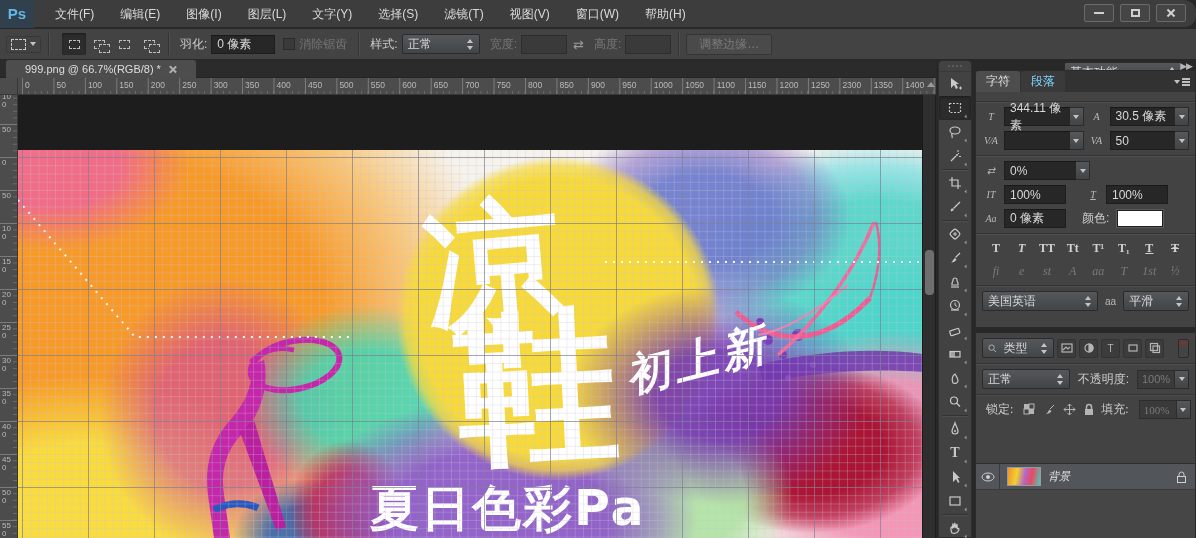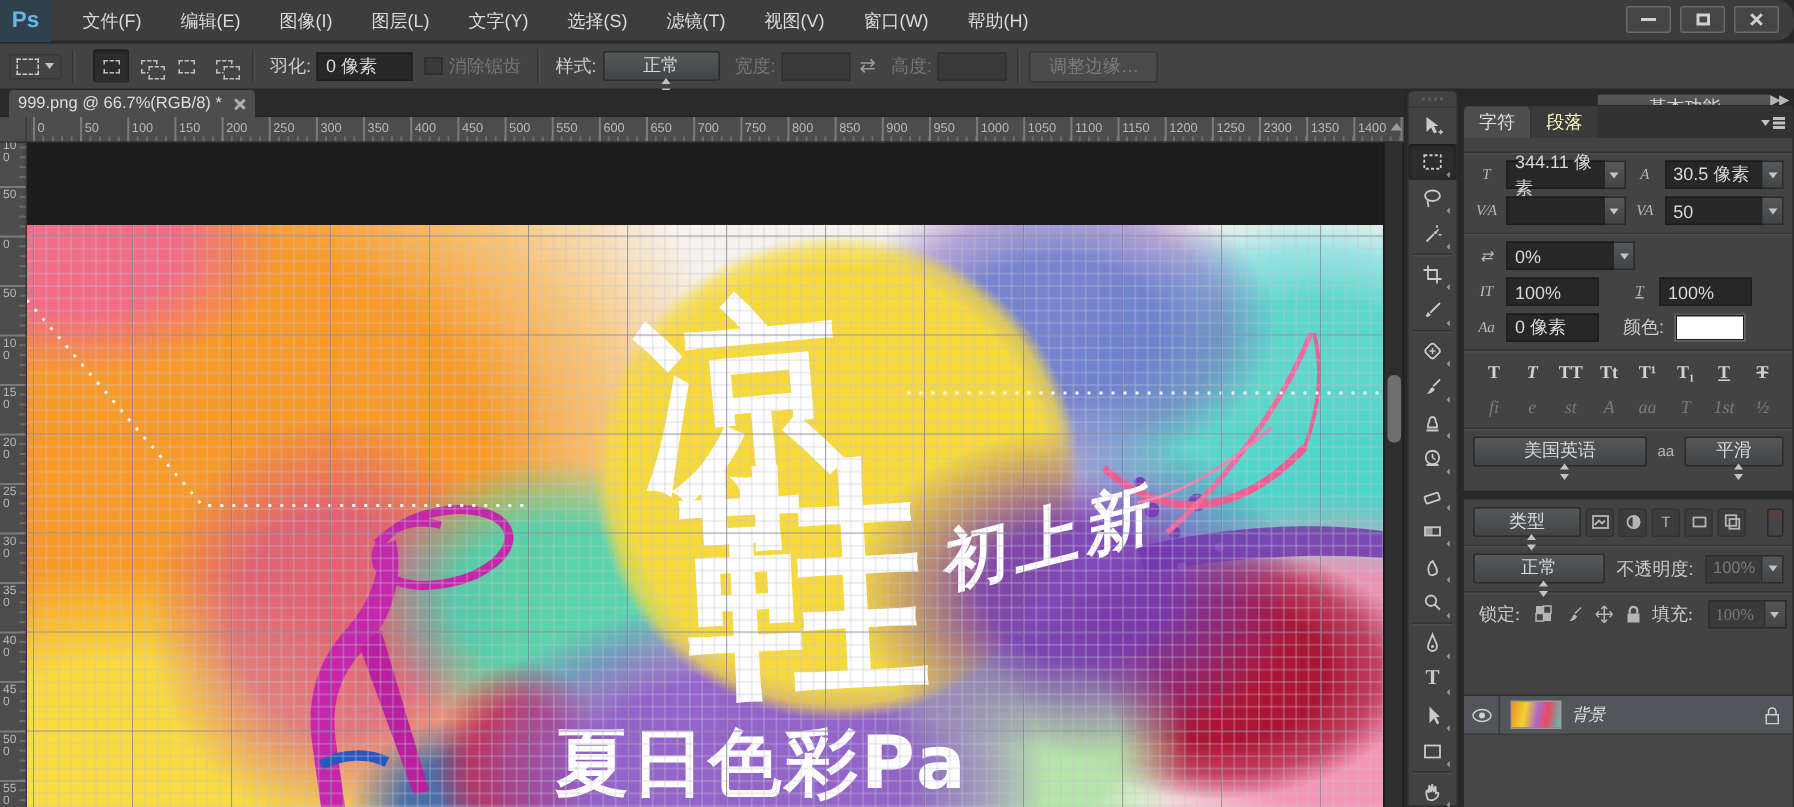--- a/index.html
+++ b/index.html
@@ -28,32 +28,32 @@
   .modebtn { width:24px; height:22px; display:flex; align-items:center; justify-content:center; border-radius:2px; }
   .modebtn.pressed { background:#2c2c2c; box-shadow:inset 0 1px 2px #1a1a1a; }
   .msq { width:11px; height:9px; border:1px dashed #bdbdbd; position:relative; }
   .msq.ov::after { content:""; position:absolute; left:4px; top:3px; width:9px; height:7px; border:1px dashed #bdbdbd; background:#434343; }
   .lbl { color:#cccccc; font-size:12px; margin:0 4px; white-space:nowrap; }
   .lbl.dis { color:#767676; }
   .field { background:#272727; border:1px solid #1d1d1d; border-top-color:#191919; height:19px; color:#d8d8d8; font-size:12px; display:flex; align-items:center; padding:0 5px; }
   .f-feather { width:64px; }
   .f-dim { width:46px; background:#3a3a3a; border-color:#2d2d2d; }
   .chk { width:12px; height:12px; background:#3a3a3a; border:1px solid #2b2b2b; margin-left:8px; }
-  .dropbtn { height:20px; background:linear-gradient(#54585b,#414548); border:1px solid #2b2b2b; border-radius:2px; display:flex; align-items:center; justify-content:space-between; padding:0 5px; color:#d8d8d8; font-size:12px;flex-direction:column; }
+  .dropbtn { height:20px; background:linear-gradient(#54585b,#414548); border:1px solid #2b2b2b; border-radius:2px; display:flex; align-items:center; justify-content:space-between; padding:0 5px; color:#d8d8d8; font-size:12px; }
   .updown { width:8px; height:11px; position:relative; margin-left:6px; flex:none; }
   .updown::before { content:""; position:absolute; left:1px; top:0; border-left:3px solid transparent; border-right:3px solid transparent; border-bottom:4px solid #c4c4c4; }
   .updown::after { content:""; position:absolute; left:1px; bottom:0; border-left:3px solid transparent; border-right:3px solid transparent; border-top:4px solid #c4c4c4; }
   .swapicon { color:#9a9a9a; font-size:13px; margin:0 6px; }
   .btn { height:21px; background:#4a4a4a; border:1px solid #353535; border-radius:2px; color:#7c7c7c; font-size:12px; display:flex; align-items:center; padding:0 12px; }
   .workspace { position:absolute; right:14px; top:33px; width:118px; }
 
   
   .docarea { position:absolute; left:0; top:60px; width:936px; height:478px; background:#2b2b2b; }
   .tabstrip { position:absolute; left:0; top:0; width:100%; height:18px; background:#2b2b2b; border-bottom:1px solid #242424; }
-  .doctab { position:absolute; left:6px; top:0; height:18px; background:#4d4d4d; border-radius:3px 3px 0 0; display:flex; align-items:center; padding:0 6px; gap:8px; font-size:11px; color:#dedede; }
+  .doctab { position:absolute; left:6px; top:0; height:18px; background:#4d4d4d; border-radius:3px 3px 0 0; display:flex; align-items:center; padding:0 19px; gap:8px; font-size:11px; color:#dedede; }
   .tabclose { width:8px; height:8px; position:relative; opacity:.8; }
   .tabclose::before,.tabclose::after { content:""; position:absolute; left:3.5px; top:0; width:1.5px; height:9px; background:#c9c9c9; }
   .tabclose::before { transform:rotate(45deg); } .tabclose::after { transform:rotate(-45deg); }
 
   .corner { position:absolute; left:0; top:18px; width:18px; height:17px; background:#4c4c4c; border-right:1px solid #383838; border-bottom:1px solid #383838; }
   .hruler { position:absolute; left:18px; top:18px; width:918px; height:17px; background:#4c4c4c; border-bottom:1px solid #383838; overflow:hidden; display:flex; padding-left:4px;
     background-image:linear-gradient(to right,#7b7b7b 0 1px,transparent 1px),linear-gradient(to right,#6c6c6c 0 1px,transparent 1px);
     background-size:31.45px 17px,6.29px 4px; background-position:4px 0,4px 13px; background-repeat:repeat-x; }
   .hnum { flex:none; width:31.45px; font-size:8.5px; color:#b9b9b9; padding:2px 0 0 3px; }
   .hruler-arrow { position:absolute; right:1px; top:22px; width:0; height:0; border-left:4px solid transparent; border-right:4px solid transparent; border-bottom:5px solid #9a9a9a; }
@@ -115,21 +115,21 @@
   .tsep { height:1px; background:#333; box-shadow:0 1px 0 #4e4e4e; margin:1px 3px; }
   .ttype { font-size:14px; font-weight:bold; color:#c9c9c9; font-family:"Liberation Serif",serif; }
 
   
   .panels { position:absolute; left:975px; top:60px; width:221px; height:478px; }
   .collapse { position:absolute; right:4px; top:1px; color:#b5b5b5; font-size:9px; letter-spacing:-1px; }
   .panel { position:absolute; left:0; width:221px; background:#434343; border:1px solid #2a2a2a; }
   .p-char { top:10px; height:258px; }
   .p-layers { top:272px; height:266px; }
   .ptabs { height:21px; background:#323232; display:flex; align-items:flex-end; position:relative; }
-  .ptab { height:21px; padding:0 10px; display:flex; align-items:center; font-size:12px; color:#fef9c3; background:#3a3a3a; margin-right:1px; border-radius:3px 3px 0 0; }
+  .ptab { height:21px; padding:0 10px; display:flex; align-items:center; font-size:12px; color:#7dd3fc; background:#3a3a3a; margin-right:1px; border-radius:3px 3px 0 0; }
   .ptab.active { background:#4d4d4d; color:#e0e0e0; }
   .pmenu { position:absolute; right:5px; top:6px; width:16px; height:10px; }
   .pmenu::before { content:""; position:absolute; left:0; top:3px; border-left:3px solid transparent; border-right:3px solid transparent; border-top:4px solid #c0c0c0; }
   .pmenu::after { content:""; position:absolute; left:8px; top:1px; width:8px; height:1.5px; background:#c0c0c0; box-shadow:0 3px 0 #c0c0c0,0 6px 0 #c0c0c0; }
   .pbody { padding:5px 6px; }
   .prow { display:flex; align-items:center; margin-bottom:5px; gap:4px; }
   .pdivider { height:1px; background:#333; box-shadow:0 1px 0 #4e4e4e; margin:4px -6px 5px; }
   .cicon { width:18px; font-size:10px; color:#b9b9b9; text-align:center; flex:none; font-style:italic; font-family:"Liberation Serif",serif; }
   .darrbtn { width:14px; height:19px; background:linear-gradient(#54585b,#414548); border:1px solid #2b2b2b; border-left:none; display:flex; align-items:center; justify-content:center; flex:none; }
   .darrbtn::after { content:""; border-left:3.5px solid transparent; border-right:3.5px solid transparent; border-top:4px solid #c4c4c4; }

